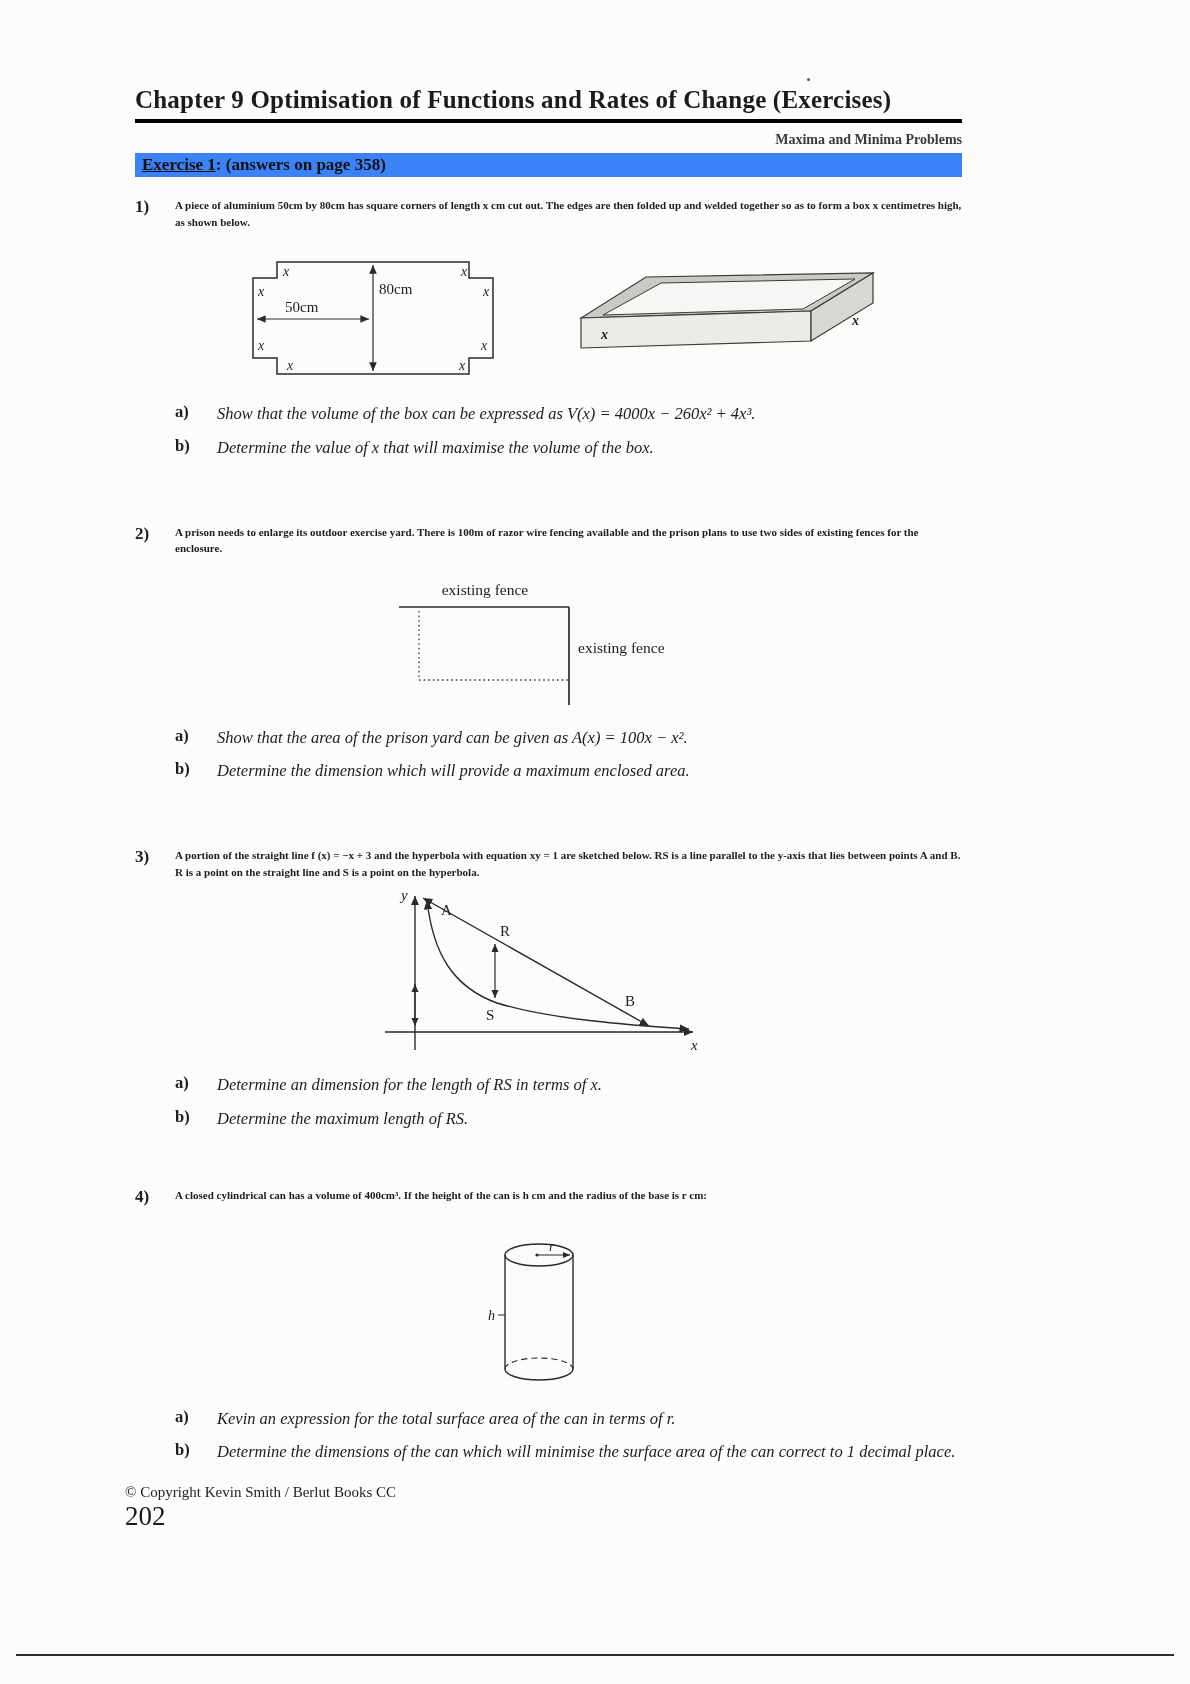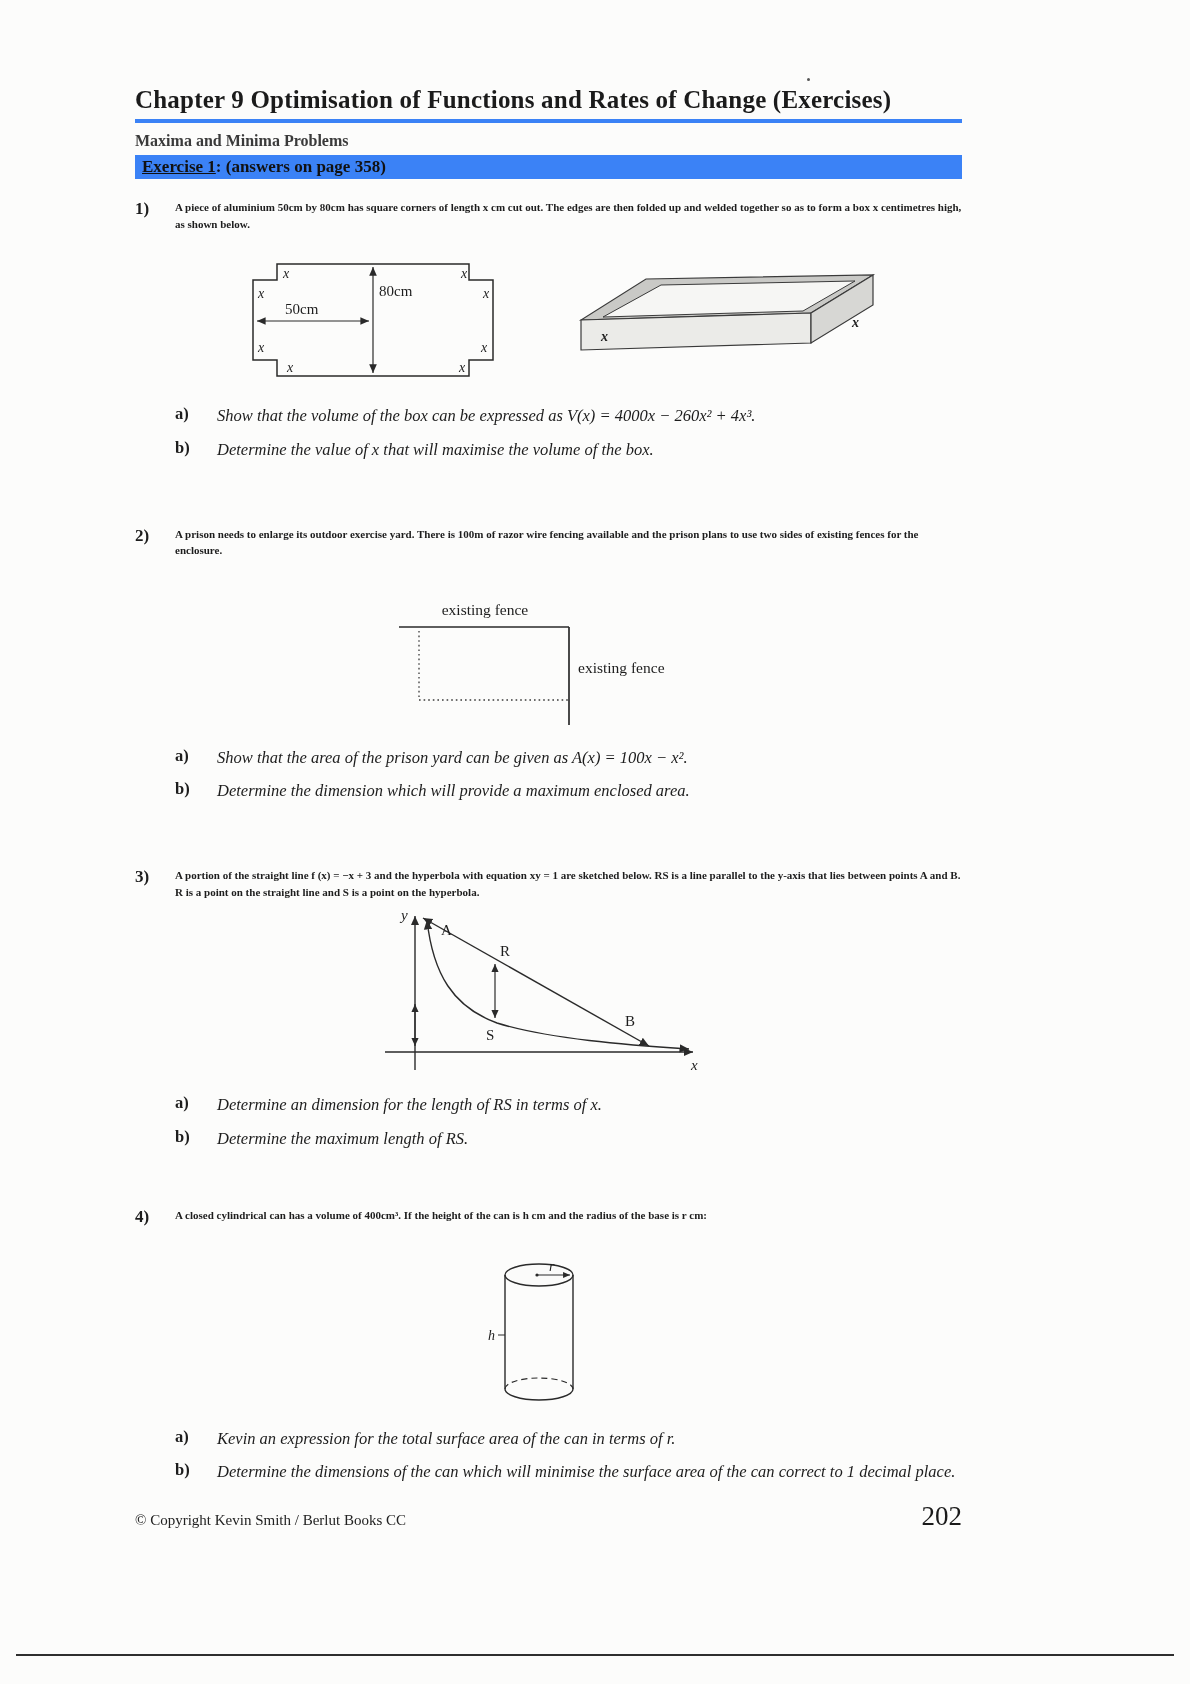--- a/index.html
+++ b/index.html
@@ -6,58 +6,58 @@
   html,body { background:#e9e9e9; }
   body { font-family:"Liberation Serif", serif; }
   .sheet {
     width:1190px; height:1684px; background:#fcfcfb; margin:0 auto;
     position:relative; color:#1d1d1d; overflow:hidden;
   }
   .content { padding:86px 228px 0 135px; }
 
   .chapter-title {
     font-size:25px; font-weight:bold; color:#1b1b1b;
-    border-bottom:4px solid #3b82f6; padding-bottom:5px; letter-spacing:.2px;
-  }
-  .subtitle { font-size:16px; font-weight:bold; color:#3a3a3a; margin-top:9px; }
+    border-bottom:4px solid #000000; padding-bottom:5px; letter-spacing:.2px;
+  }
+  .subtitle { font-size:14px; font-weight:bold; color:#3a3a3a; margin-top:9px;text-align:right; }
   .exbar {
     margin-top:5px; background:#3b82f6; font-size:17px; font-weight:bold;
     padding:2px 7px; color:#111;
   }
   .exbar .ex-label { text-decoration:underline; }
 
   .problem { margin-top:20px; }
   .prob-head { display:flex; }
   .pnum { width:40px; font-weight:bold; font-size:17px; flex:0 0 40px; }
   .ptext { flex:1; font-weight:bold; font-size:11px; line-height:1.5; }
 
   .parts { margin:14px 0 0 40px; }
   .part { display:flex; margin-bottom:9px; }
   .plabel { width:42px; flex:0 0 42px; font-weight:bold; font-size:16.5px; }
   .pbody { flex:1; font-size:16.5px; line-height:1.5;font-style:italic; }
 
   .diag1 { display:flex; align-items:center; gap:58px; margin:18px 0 10px 108px; }
-  .diag2 { margin:38px 0 14px 262px; }
+  .diag2 { margin:20px 0 14px 262px; }
   .diag3 { margin:4px 0 6px 242px; }
   .diag4 { margin:24px 0 12px 342px; }
 
   .gap-lg { height:34px; }
   .gap-md { height:26px; }
 
   svg { display:block; }
   svg text { font-family:"Liberation Serif", serif; fill:#1d1d1d; }
   .math-x { font-style:italic; font-size:14px; }
   .dim-label { font-size:15px; }
   .fence-label { font-size:15.5px; }
   .graph-label { font-size:15px; font-style:italic; }
   .graph-pt { font-size:15px; }
 
   .footer {
-    position:absolute; left:135px; right:228px; bottom:152px;
-    display:flex; justify-content:space-between; align-items:baseline;
+    position:absolute; left:125px; right:228px; bottom:152px;
+    display:flex; justify-content:space-between; align-items:baseline;flex-direction:column;
   }
   .copyright { font-size:15px; color:#222; }
   .pageno { font-size:27px; color:#1a1a1a; }
   .scan-line { position:absolute; left:16px; right:16px; bottom:28px; height:2px; background:#2f2f2f; }
   .scan-dot { position:absolute; top:78px; right:380px; width:3px; height:3px; background:#555; border-radius:50%; }
 </style>
 </head>
 <body>
 
 <div class="sheet">

